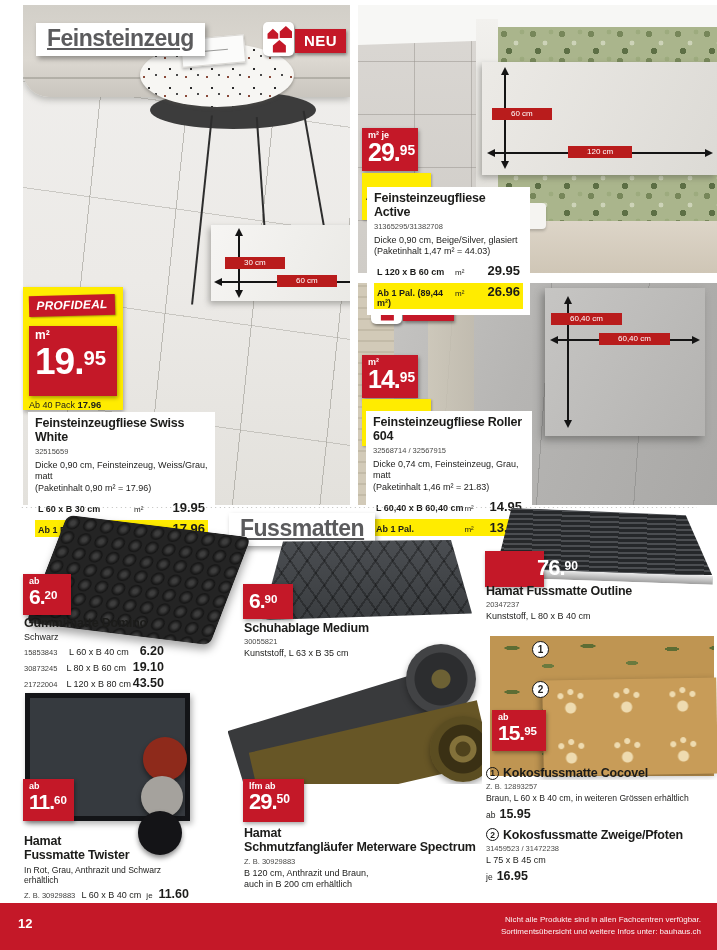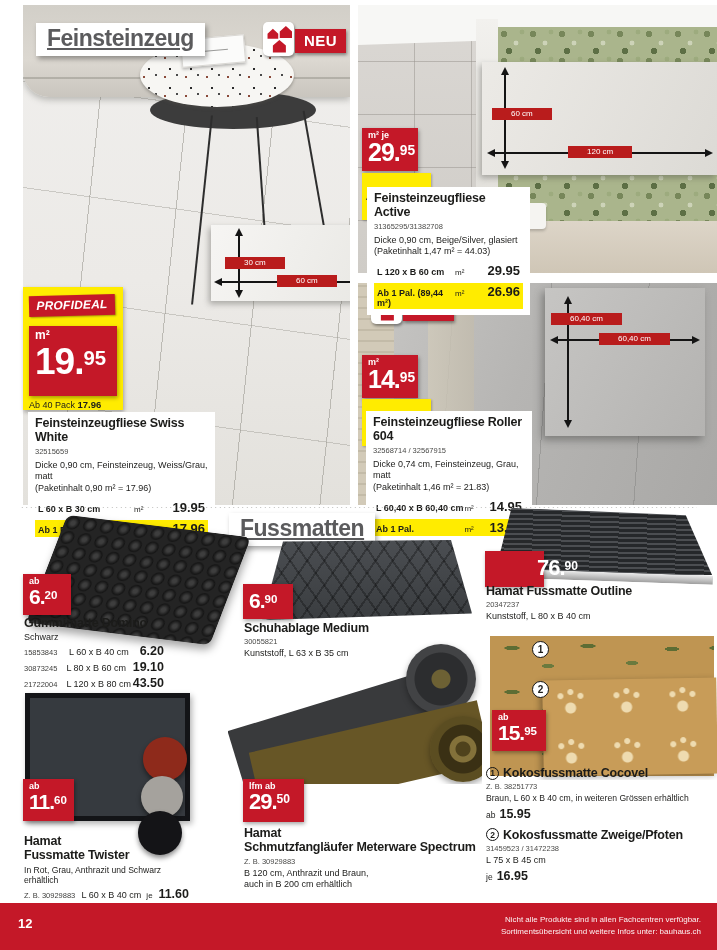--- a/index.html
+++ b/index.html
@@ -520,21 +520,21 @@
   </div>
   <div class="pbox pb-sm pb-ko">
     <span class="pre">ab</span>
     <span class="big"><span>15.</span><span class="sup">95</span></span>
   </div>
   <div class="tx tx-ko">
     <div class="tline">
       <span class="tnum">1</span>
       <h3>Kokosfussmatte Cocovel</h3>
     </div>
-    <div class="art">Z. B. 38251773</div>
+    <div class="art">Z. B. 12893257</div>
     <div class="desc" style="font-size:8.6px;">Braun, L 60 x B 40 cm, in weiteren Grössen erhältlich</div>
     <div class="pline">
       <span class="pp">ab</span>
       <span class="pv">15.95</span>
     </div>
     <div class="tline mt6">
       <span class="tnum">2</span>
       <h3>Kokosfussmatte Zweige/Pfoten</h3>
     </div>
     <div class="art">31459523 / 31472238</div>

